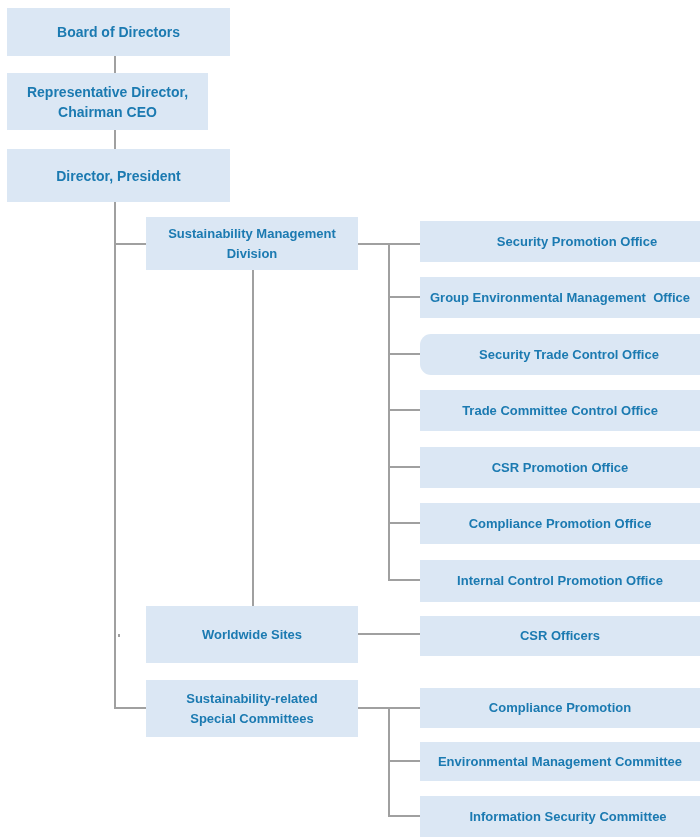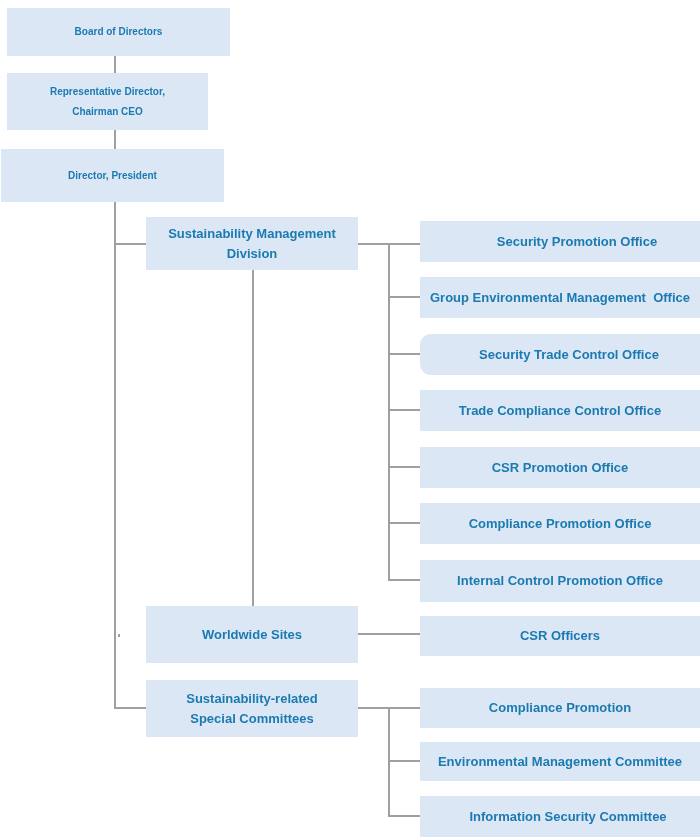--- a/index.html
+++ b/index.html
@@ -22,50 +22,50 @@
     font-weight: 700;
     font-size: 13px;
     line-height: 20px;
     display: flex;
     align-items: center;
     justify-content: center;
     text-align: center;
     white-space: pre-wrap;
     box-sizing: border-box;
   }
-  .node.lg { font-size: 10px; }
+  .node.lg { font-size: 14px; }
   .edge {
     position: absolute;
     background: #a0a0a0;
   }
   .stray {
     position: absolute;
     background: #a0a0a0;
   }
 </style>
 </head>
 <body>
 
 <div id="canvas">
 
   <div class="node lg" style="left:7px; top:8px; width:223px; height:48px;">Board of Directors</div>
   <div class="node lg" style="left:7px; top:73px; width:201px; height:57px;">Representative Director,
 Chairman CEO</div>
-  <div class="node lg" style="left:1px; top:149px; width:223px; height:53px;">Director, President</div>
+  <div class="node lg" style="left:7px; top:149px; width:223px; height:53px;">Director, President</div>
 
   <div class="node" style="left:146px; top:217px; width:212px; height:53px;">Sustainability Management
 Division</div>
   <div class="node" style="left:146px; top:606px; width:212px; height:57px;">Worldwide Sites</div>
   <div class="node" style="left:146px; top:680px; width:212px; height:57px;">Sustainability-related
 Special Committees</div>
 
   <div class="node" style="left:420px; top:221px; width:280px; height:41px;padding-left:34px;">Security Promotion Office</div>
   <div class="node" style="left:420px; top:277px; width:280px; height:41px;">Group Environmental Management  Office</div>
   <div class="node" style="left:420px; top:334px; width:298px; height:41px;border-radius:11px;">Security Trade Control Office</div>
-  <div class="node" style="left:420px; top:390px; width:280px; height:41px;">Trade Compliance Control Office</div>
+  <div class="node" style="left:420px; top:390px; width:280px; height:41px;">Trade Committee Control Office</div>
   <div class="node" style="left:420px; top:447px; width:280px; height:41px;">CSR Promotion Office</div>
   <div class="node" style="left:420px; top:503px; width:280px; height:41px;">Compliance Promotion Office</div>
   <div class="node" style="left:420px; top:560px; width:280px; height:42px;">Internal Control Promotion Office</div>
 
   <div class="node" style="left:420px; top:616px; width:280px; height:40px;">CSR Officers</div>
 
   <div class="node" style="left:420px; top:688px; width:280px; height:40px;">Compliance Promotion</div>
   <div class="node" style="left:420px; top:742px; width:280px; height:39px;">Environmental Management Committee</div>
   <div class="node" style="left:420px; top:796px; width:280px; height:41px;padding-left:16px;">Information Security Committee</div>
 

